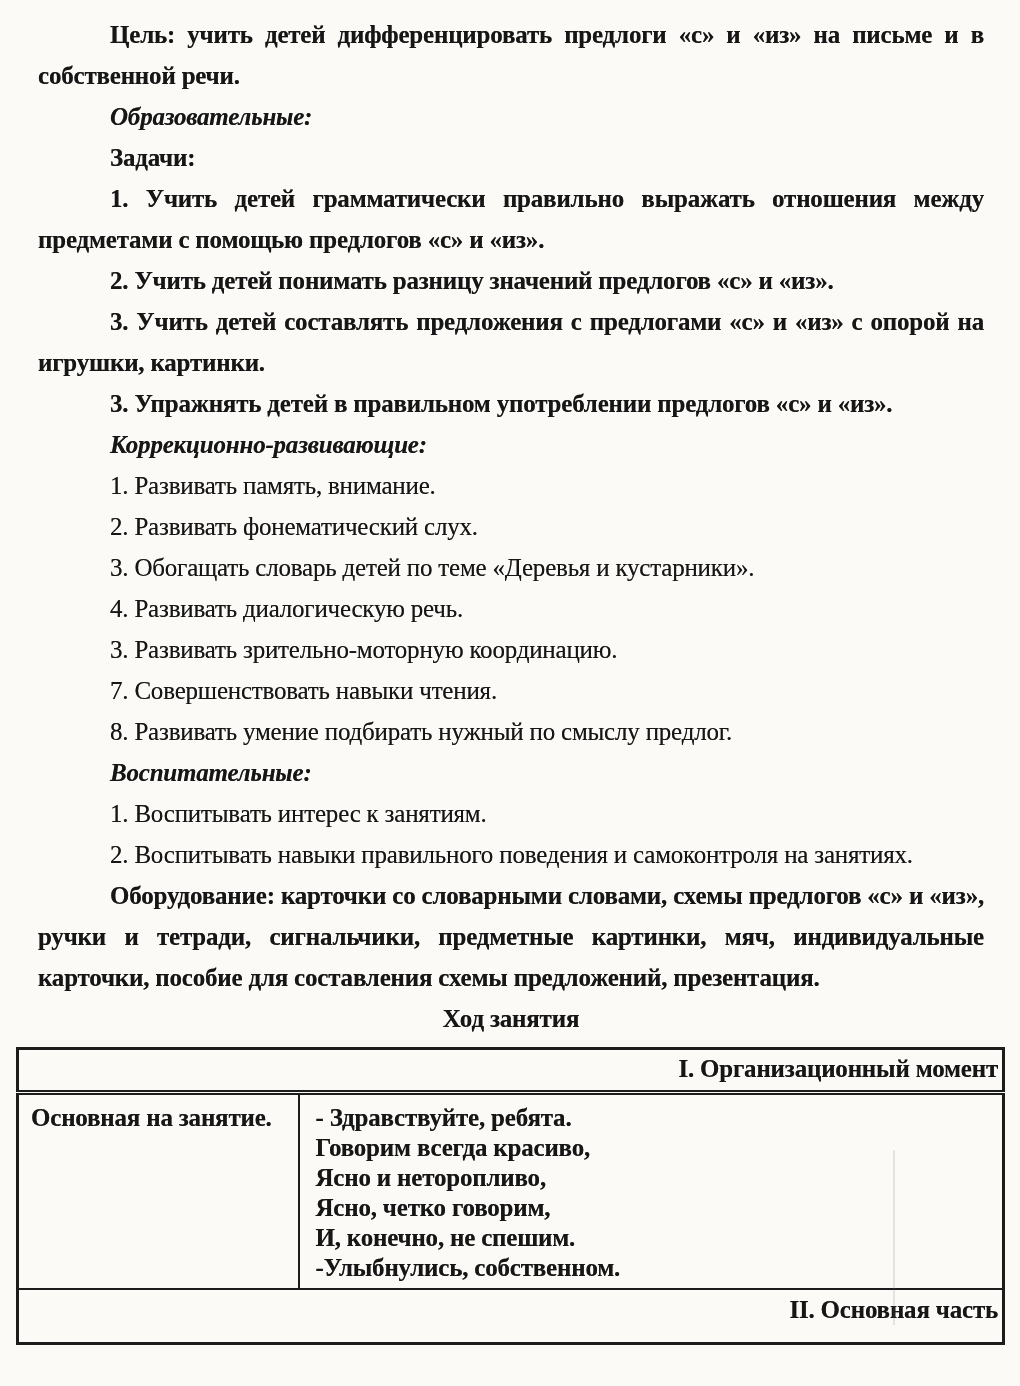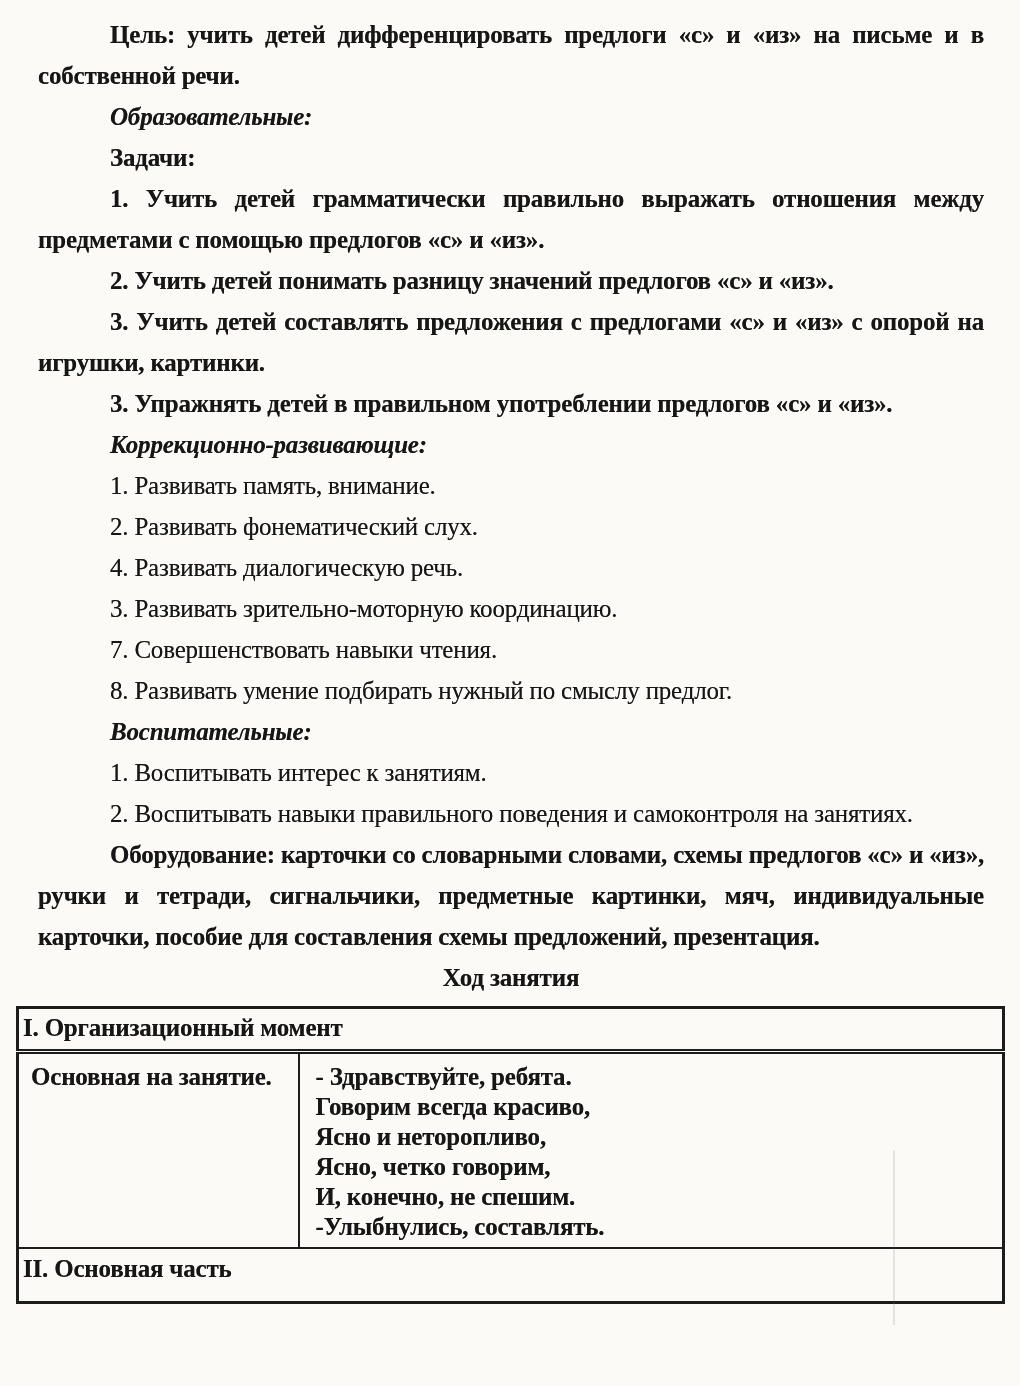--- a/index.html
+++ b/index.html
@@ -34,21 +34,21 @@
   table {
     width: 100%;
     border-collapse: collapse;
     border: 3px solid #1c1c1c;
     font-size: 25px;
     color: #161616;
   }
   td { border: 2px solid #1c1c1c; }
   td.sec1, td.sec2 {
     font-weight: bold;
-    text-align: left;
+    text-align: right;
     padding: 5px 4px 7px;
   }
   td.sec1 { border-bottom: 5px double #1c1c1c; }
   td.sec2 { padding: 6px 4px 18px; }
   td.cell-left {
     width: 28.5%;
     vertical-align: top;
     font-weight: bold;
     padding: 8px 6px 8px 12px;
     line-height: 30px;
@@ -85,20 +85,21 @@
 
     <p class="para b">1. Учить детей грамматически правильно выражать отношения между предметами с помощью предлогов «с» и «из».</p>
     <p class="para b">2. Учить детей понимать разницу значений предлогов «с» и «из».</p>
     <p class="para b">3. Учить детей составлять предложения с предлогами «с» и «из» с опорой на игрушки, картинки.</p>
     <p class="para b">3. Упражнять детей в правильном употреблении предлогов «с» и «из».</p>
 
     <p class="para bi">Коррекционно-развивающие:</p>
 
     <p class="para">1. Развивать память, внимание.</p>
     <p class="para">2. Развивать фонематический слух.</p>
+    <p class="para">3. Обогащать словарь детей по теме «Деревья и кустарники».</p>
     <p class="para">4. Развивать диалогическую речь.</p>
     <p class="para">3. Развивать зрительно-моторную координацию.</p>
     <p class="para">7. Совершенствовать навыки чтения.</p>
     <p class="para">8. Развивать умение подбирать нужный по смыслу предлог.</p>
 
     <p class="para bi">Воспитательные:</p>
 
     <p class="para">1. Воспитывать интерес к занятиям.</p>
     <p class="para">2. Воспитывать навыки правильного поведения и самоконтроля на занятиях.</p>
 
@@ -115,21 +116,21 @@
           <td colspan="2" class="sec1">I. Организационный момент</td>
         </tr>
         <tr>
           <td class="cell-left">Основная на занятие.</td>
           <td class="cell-right">
             <div class="tline">- Здравствуйте, ребята.</div>
             <div class="tline">Говорим всегда красиво,</div>
             <div class="tline">Ясно и неторопливо,</div>
             <div class="tline">Ясно, четко говорим,</div>
             <div class="tline">И, конечно, не спешим.</div>
-            <div class="tline">-Улыбнулись, составлять.</div>
+            <div class="tline">-Улыбнулись, собственном.</div>
           </td>
         </tr>
         <tr>
           <td colspan="2" class="sec2">II. Основная часть</td>
         </tr>
       </tbody>
     </table>
   </div>
 
   <div class="scan-artifact"></div>

